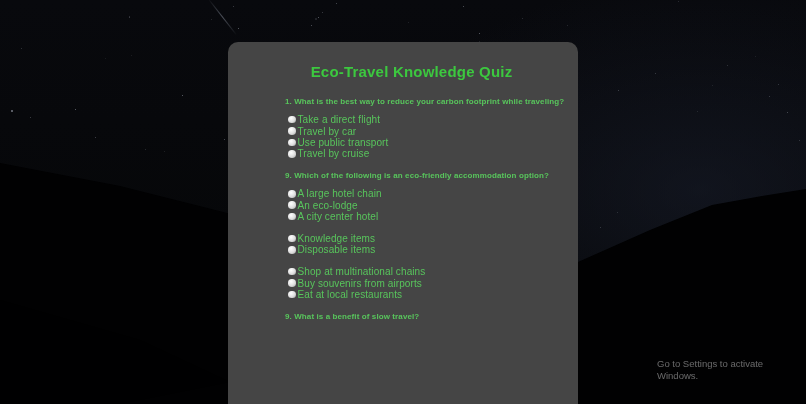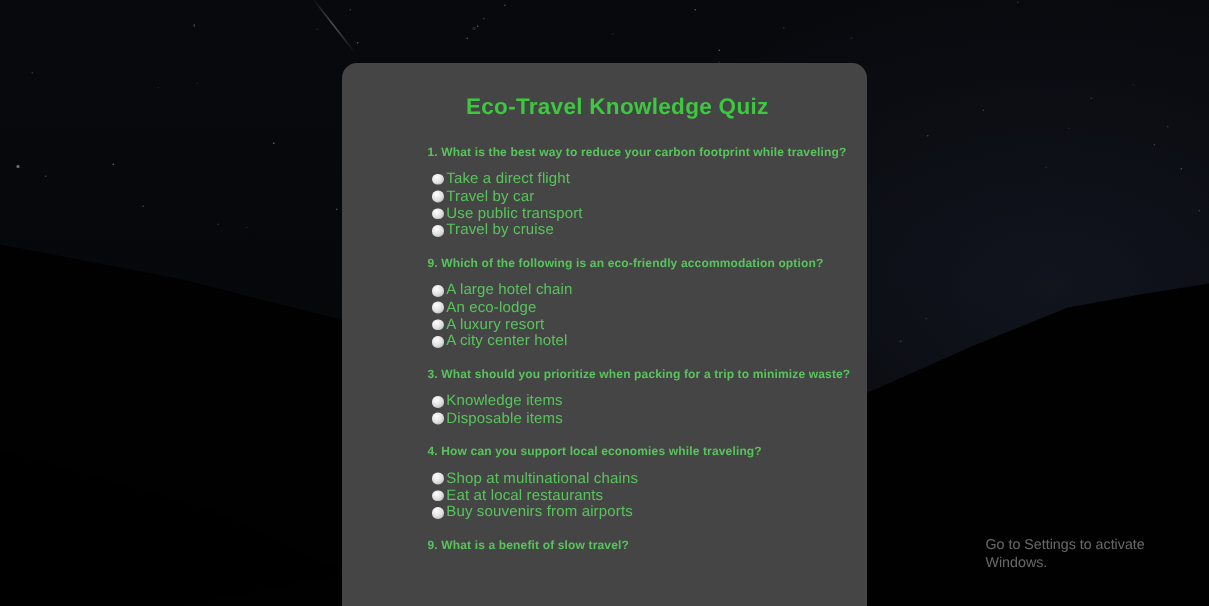--- a/index.html
+++ b/index.html
@@ -250,55 +250,49 @@
           <label class="option">
             <span class="radio"></span>
             <span class="opt-label">A large hotel chain</span>
           </label>
           <label class="option">
             <span class="radio"></span>
             <span class="opt-label">An eco-lodge</span>
           </label>
           <label class="option">
             <span class="radio"></span>
-            <span class="opt-label">A luxury resort</span>
-          </label>
-          <label class="option">
-            <span class="radio"></span>
             <span class="opt-label">A city center hotel</span>
           </label>
         </div>
       </section>
       <section class="question">
-        <p class="q-text">3. What should you prioritize when packing for a trip to minimize waste?</p>
         <div>
           <label class="option">
             <span class="radio"></span>
             <span class="opt-label">Knowledge items</span>
           </label>
           <label class="option">
             <span class="radio"></span>
             <span class="opt-label">Disposable items</span>
           </label>
         </div>
       </section>
       <section class="question">
-        <p class="q-text">4. How can you support local economies while traveling?</p>
         <div>
           <label class="option">
             <span class="radio"></span>
             <span class="opt-label">Shop at multinational chains</span>
           </label>
           <label class="option">
             <span class="radio"></span>
+            <span class="opt-label">Buy souvenirs from airports</span>
+          </label>
+          <label class="option">
+            <span class="radio"></span>
             <span class="opt-label">Eat at local restaurants</span>
-          </label>
-          <label class="option">
-            <span class="radio"></span>
-            <span class="opt-label">Buy souvenirs from airports</span>
           </label>
         </div>
       </section>
       <section class="question">
         <p class="q-text">9. What is a benefit of slow travel?</p>
         <div></div>
       </section>
     </div>
 </main>
 

